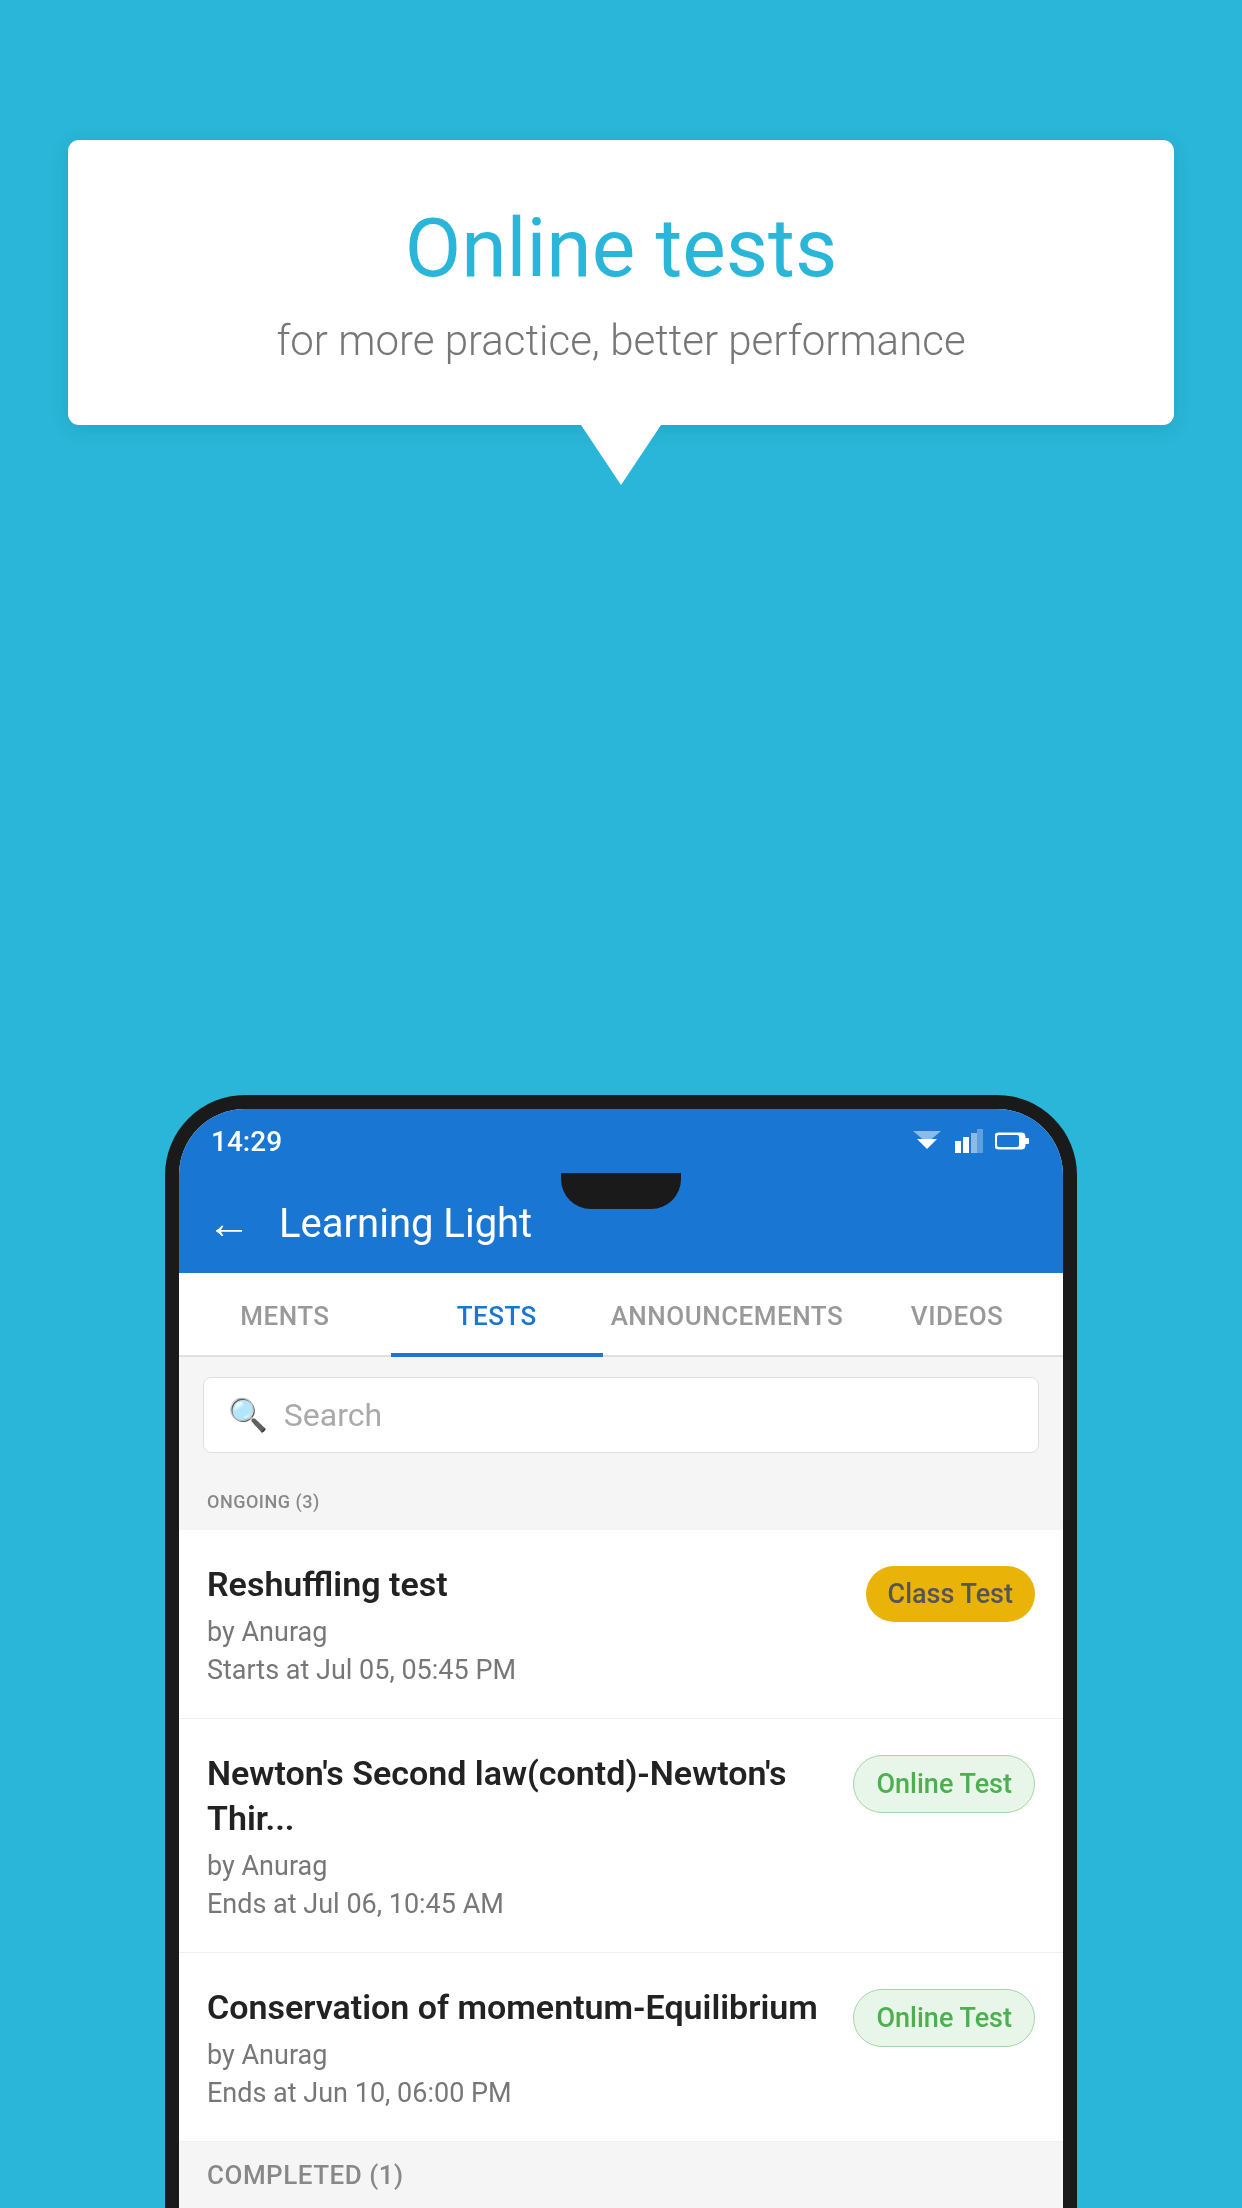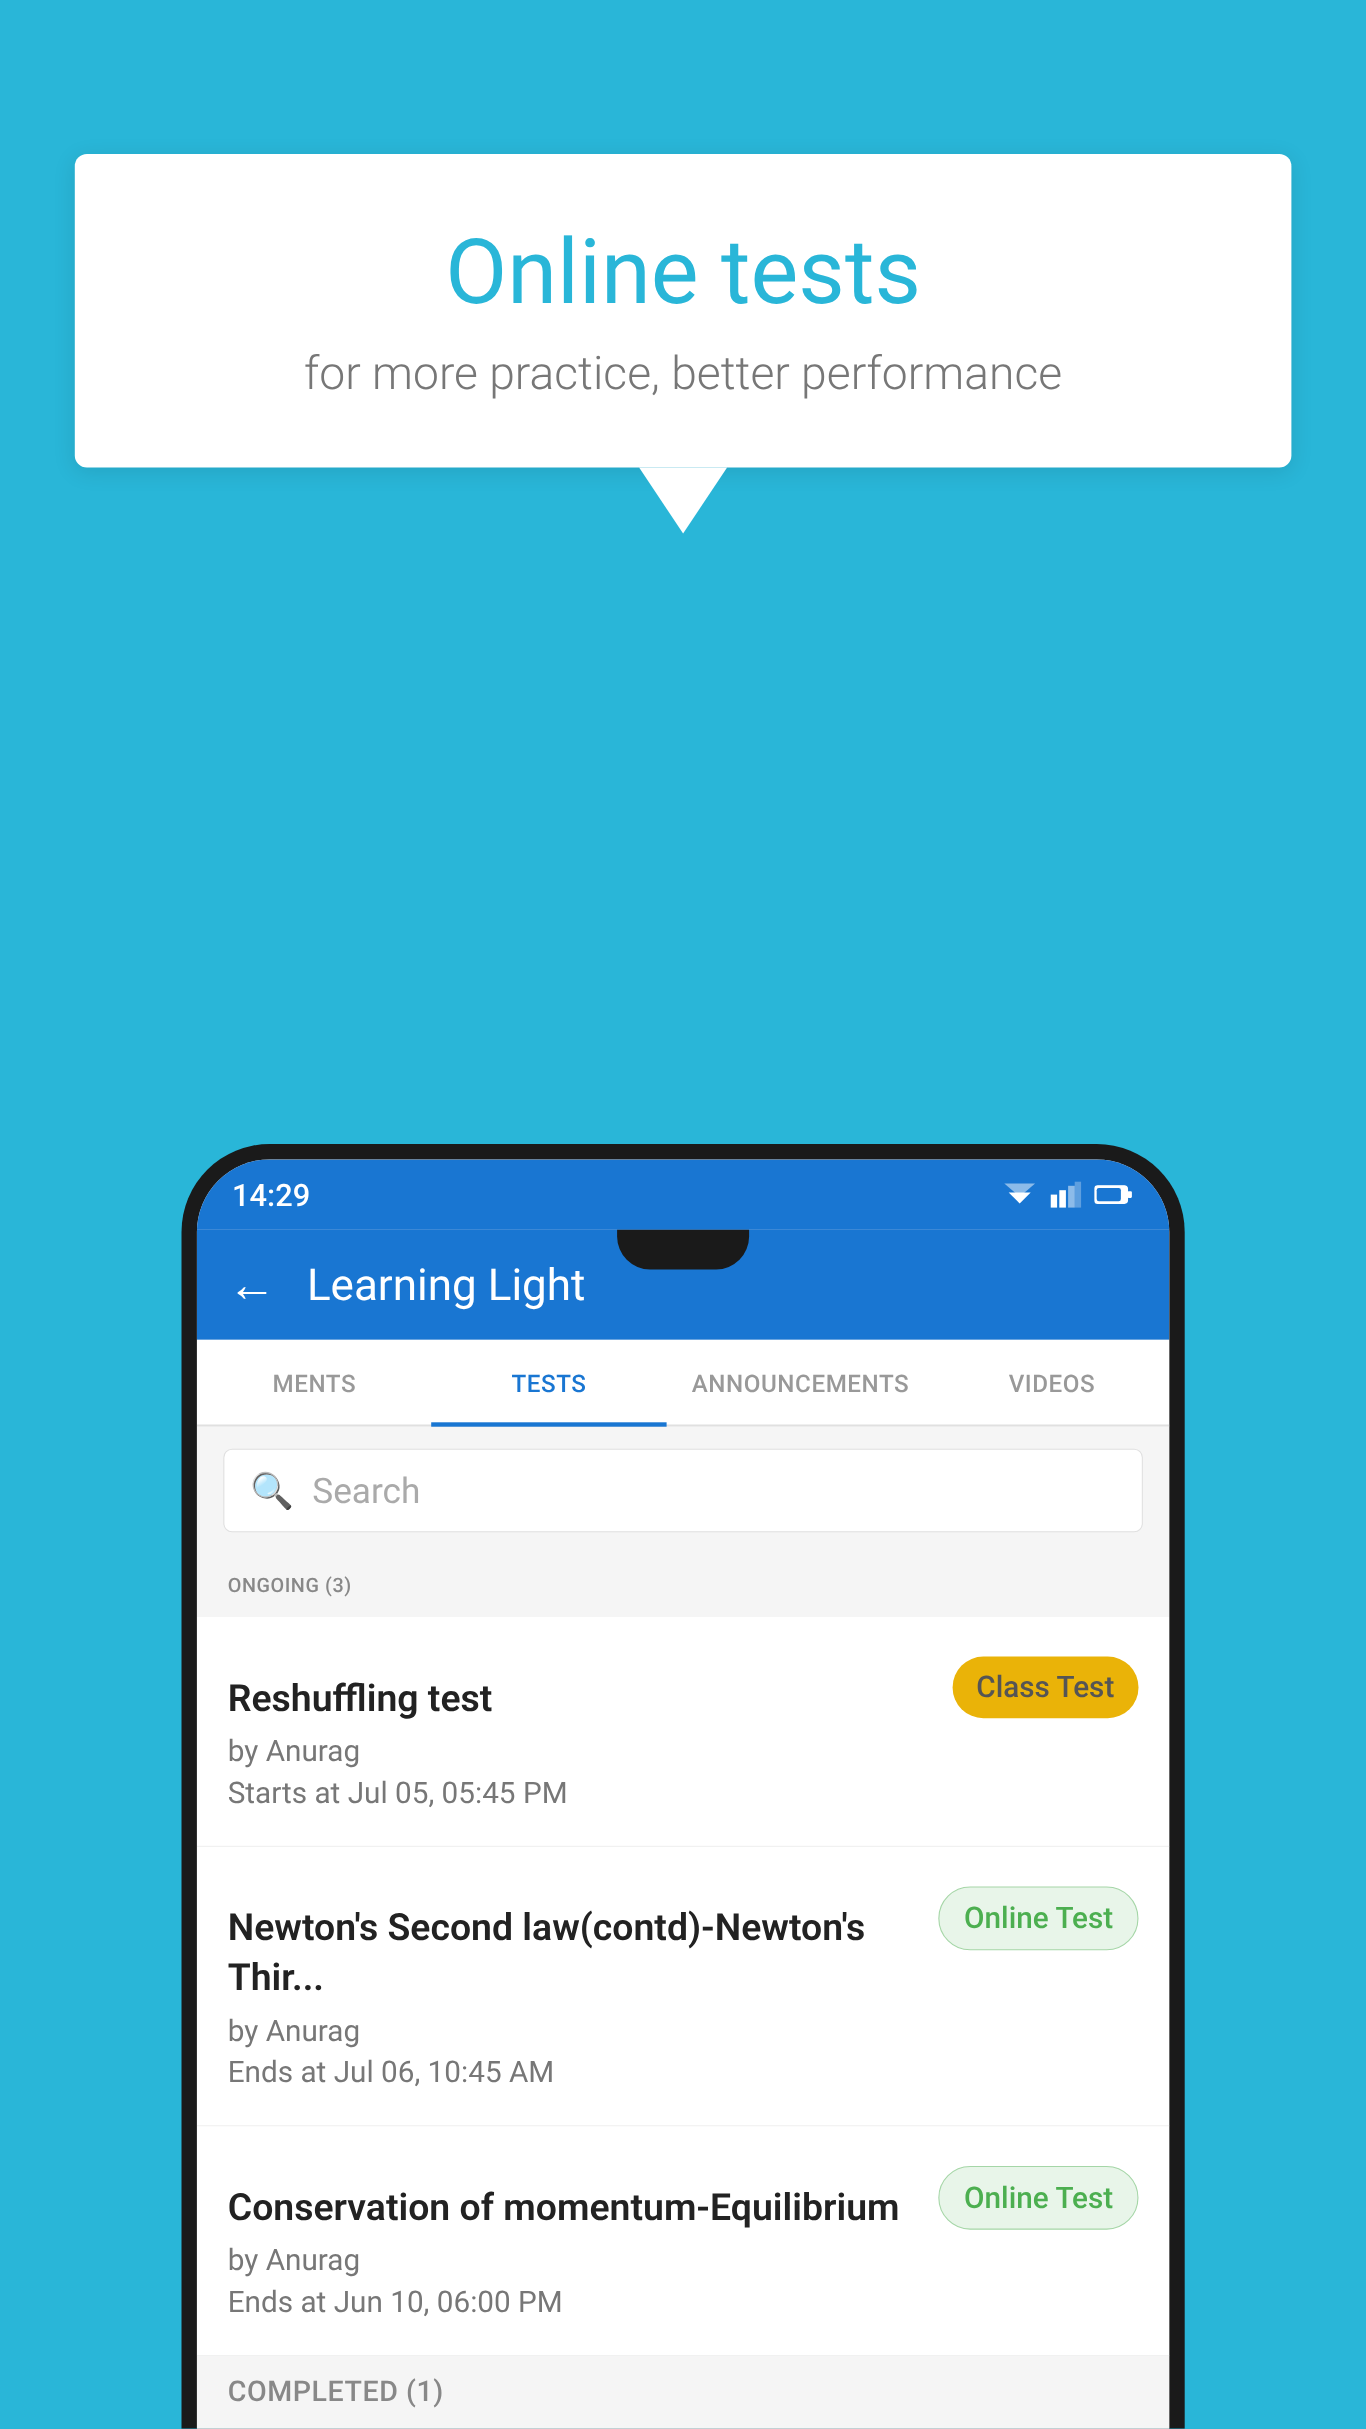--- a/index.html
+++ b/index.html
@@ -142,22 +142,22 @@
     
     .tabs-bar {
       background: white;
       display: flex;
       border-bottom: 2px solid #e0e0e0;
     }
 
     .tab-item {
       flex: 1;
       text-align: center;
-      padding: 28px 23px 24px;
-      font-size: 22px;
+      padding: 28px 8px 24px;
+      font-size: 26px;
       font-weight: 500;
       color: #999;
       letter-spacing: 0.5px;
       position: relative;
       cursor: pointer;
     }
 
     .tab-item.active {
       color: #1976d2;
     }
@@ -225,21 +225,20 @@
       flex: 1;
       padding-right: 20px;
     }
 
     .test-title {
       font-size: 34px;
       font-weight: 600;
       color: #222;
       margin-bottom: 10px;
       line-height: 1.3;
-      margin-top: 20px;
     }
 
     .test-author {
       font-size: 27px;
       color: #777;
       margin-bottom: 6px;
     }
 
     .test-time {
       font-size: 27px;

